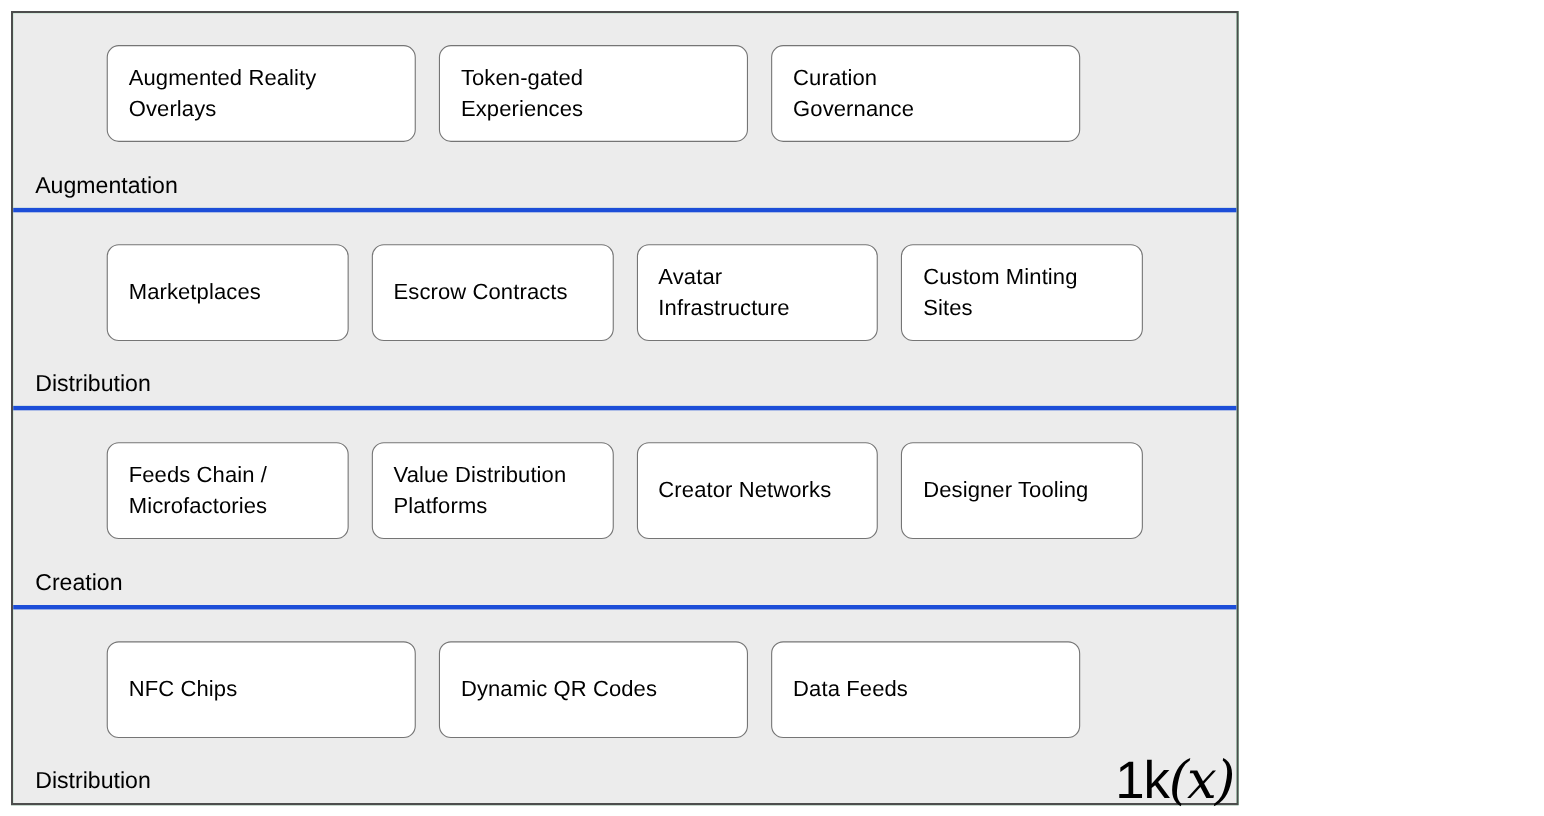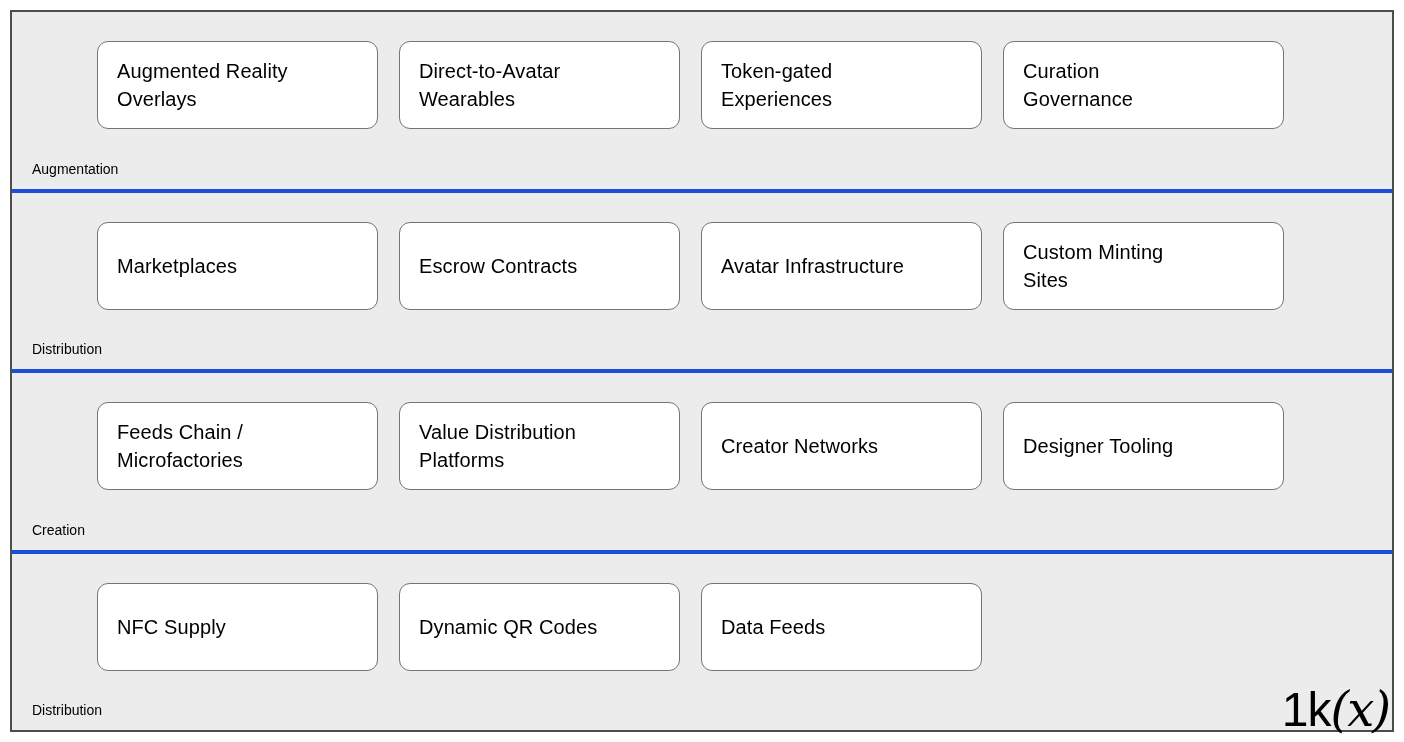--- a/index.html
+++ b/index.html
@@ -13,21 +13,21 @@
     position: relative;
     width: 1404px;
     height: 742px;
     background: #ffffff;
     overflow: hidden;
   }
   .frame {
     position: absolute;
     left: 10px;
     top: 10px;
-    width: 1384px;
+    width: 1116px;
     height: 722px;
     box-sizing: border-box;
     border: 2px solid #4d4d4d;
     background: #86efac;
     display: flex;
     flex-direction: column;
     justify-content: space-between;
   }
   .band {
     position: relative;
@@ -58,21 +58,21 @@
     padding: 0 19px;
     font-size: 20px;
     line-height: 28px;
     white-space: pre-line;
     letter-spacing: 0.1px;
   }
   .band-label {
     position: absolute;
     left: 20px;
     bottom: 8px;
-    font-size: 14px;
+    font-size: 21px;
     line-height: 24px;
   }
   .logo {
     position: absolute;
     right: 3px;
     bottom: -4px;
     font-size: 48px;
     line-height: 48px;
     white-space: nowrap;
   }
@@ -89,22 +89,20 @@
 </head>
 <body>
 
 <div class="stage">
   <div class="frame">
 
     <div class="band">
       <div class="cards-row">
         <div class="card">Augmented Reality
 Overlays</div>
-        <div class="card">Direct-to-Avatar
-Wearables</div>
         <div class="card">Token-gated
 Experiences</div>
         <div class="card">Curation
 Governance</div>
       </div>
       <div class="band-label">Augmentation</div>
     </div>
 
     <div class="band">
       <div class="cards-row">
@@ -124,21 +122,21 @@
         <div class="card">Value Distribution
 Platforms</div>
         <div class="card">Creator Networks</div>
         <div class="card">Designer Tooling</div>
       </div>
       <div class="band-label">Creation</div>
     </div>
 
     <div class="band">
       <div class="cards-row">
-        <div class="card">NFC Supply</div>
+        <div class="card">NFC Chips</div>
         <div class="card">Dynamic QR Codes</div>
         <div class="card">Data Feeds</div>
       </div>
       <div class="band-label">Distribution</div>
       <div class="logo"><span class="sans">1k</span><span class="ital">(x)</span></div>
     </div>
 
   </div>
 </div>
 

